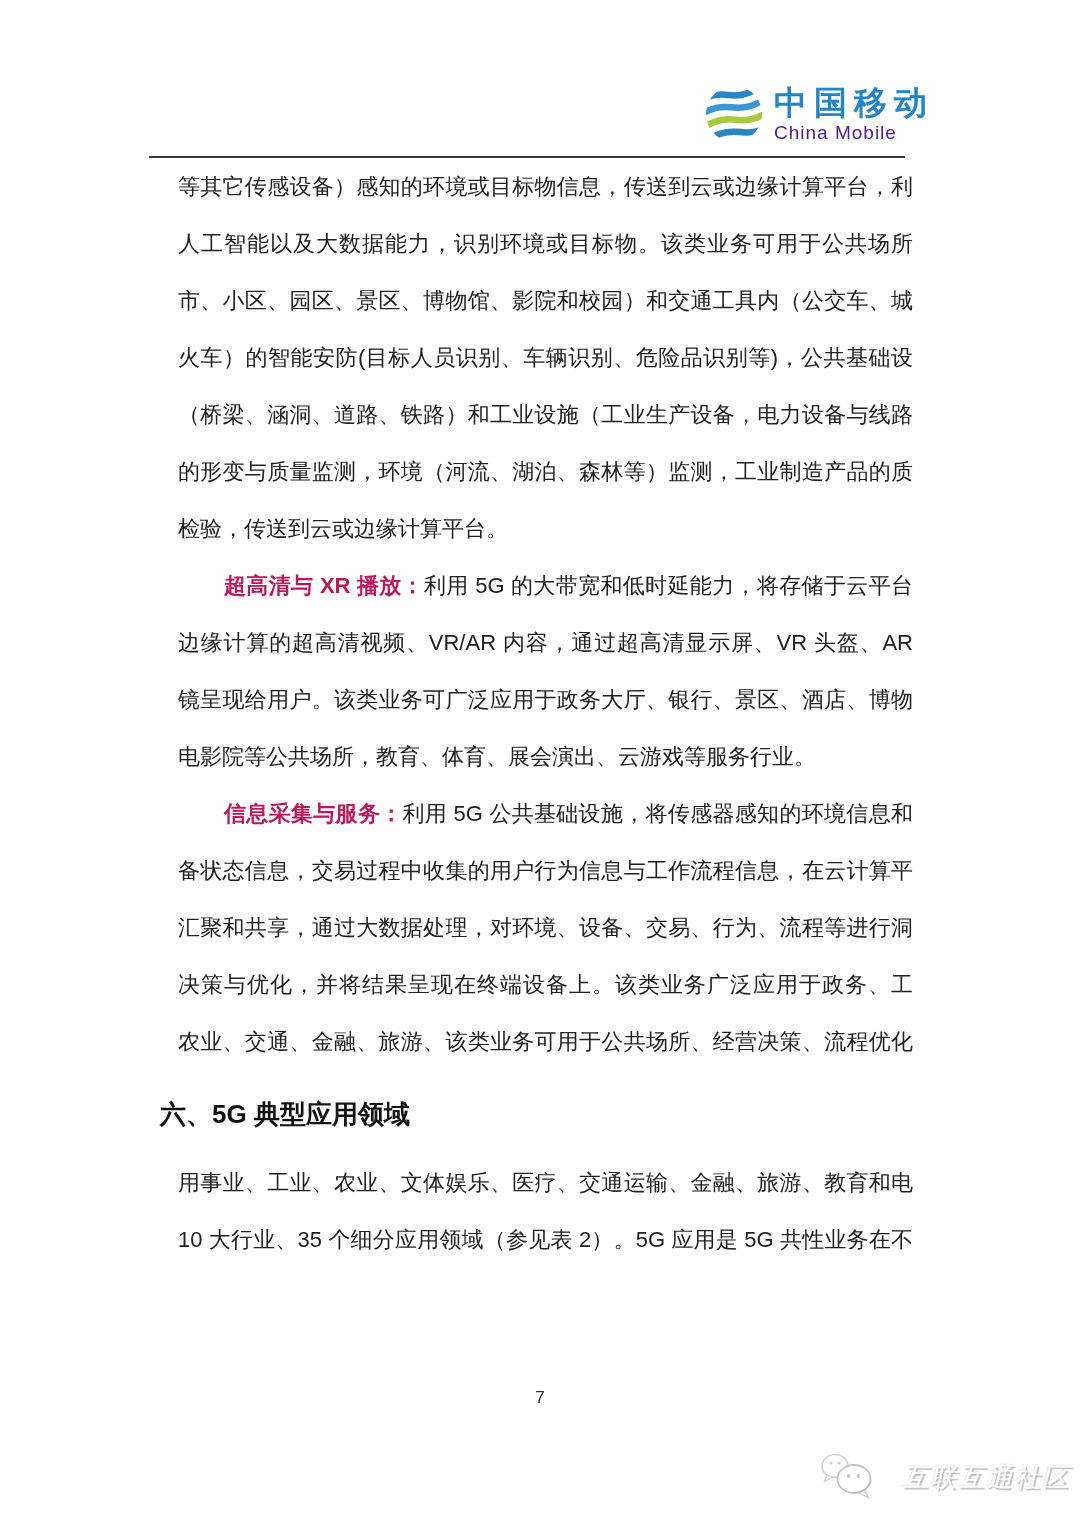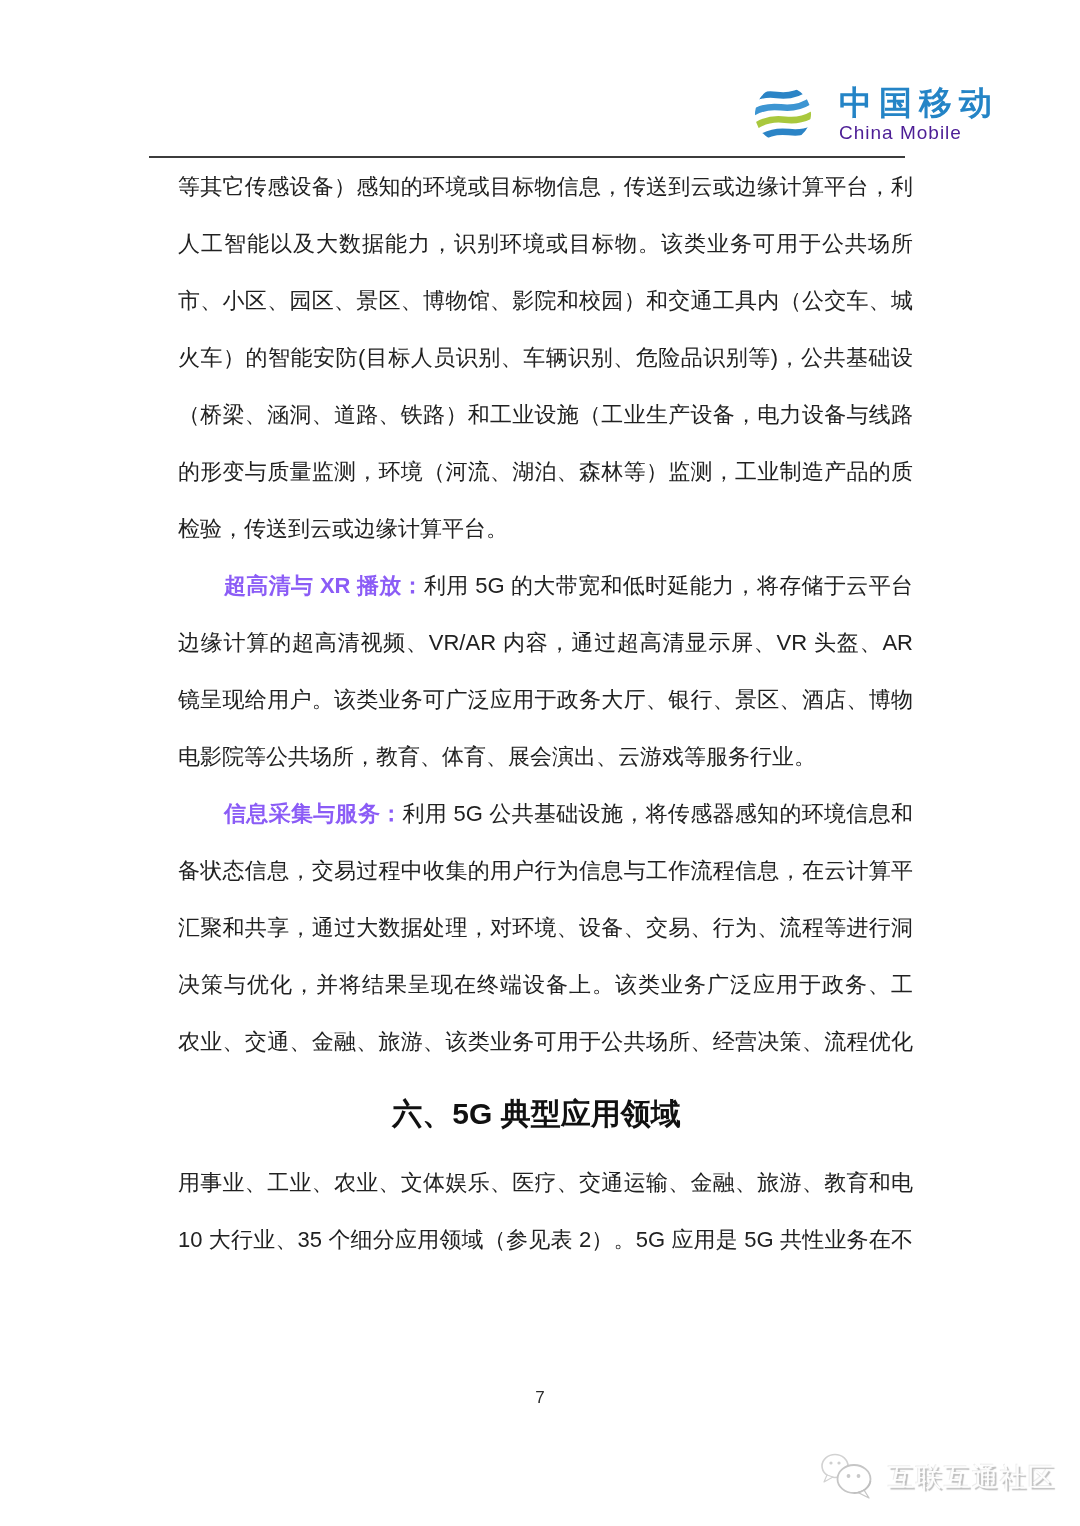--- a/index.html
+++ b/index.html
@@ -7,22 +7,22 @@
     position:relative;
     width:1080px; height:1526px;
     background:#ffffff;
     font-family:"Liberation Sans", sans-serif;
     color:#212121;
     overflow:hidden;
   }
 
   
   .logo {
-    position:absolute; top:82px; left:753px;
-    display:flex; align-items:center; gap:26px;
+    position:absolute; top:82px; left:704px;
+    display:flex; align-items:center; gap:10px;
   }
   .logo-mark { width:60px; height:64px; flex:0 0 auto; }
   .logo-texts { display:flex; flex-direction:column; line-height:1; }
   .logo-zh {
     font-size:33px; font-weight:700; color:#2484C6;
     letter-spacing:7px; white-space:nowrap;
   }
   .logo-en {
     font-size:19px; color:#4c1d95; margin-top:4px;
     letter-spacing:1px; white-space:nowrap;
@@ -37,37 +37,37 @@
     position:absolute; top:158px; left:160px; width:753px;
     font-size:22px;
   }
   .line {
     height:57px; line-height:57px;
     text-align:justify; text-align-last:justify;
     overflow:hidden; white-space:normal;margin-left:18px;
   }
   .line.last { text-align-last:left; }
   .line.indent { padding-left:46px; }
-  .line b { font-weight:700; color:#8b5cf6; }
+  .line b { font-weight:700; color:#be185d; }
 
   .heading {
     height:44px; line-height:44px;
     margin:22px 0 18px 0;
-    font-size:30px; font-weight:700; color:#111;
-    text-align:center;
+    font-size:26px; font-weight:700; color:#111;
+    text-align:left;
   }
 
   
   .page-number {
     position:absolute; top:1388px; left:0; width:1080px;
     text-align:center; font-size:17px; color:#2b2b2b;
   }
   .watermark {
     position:absolute; top:1448px; left:816px;
-    display:flex; align-items:center; gap:8px;
+    display:flex; align-items:center; gap:22px;font-style:italic;
   }
   .watermark-icon { width:64px; height:58px; flex:0 0 auto; }
   .watermark-text {
     font-size:26px; letter-spacing:2px; white-space:nowrap;
     color:#fdfdfd;
     text-shadow: 2px 2px 1px #bdbdbd, -1px -1px 0 #ededed;
   }
 </style>
 </head>
 <body>

